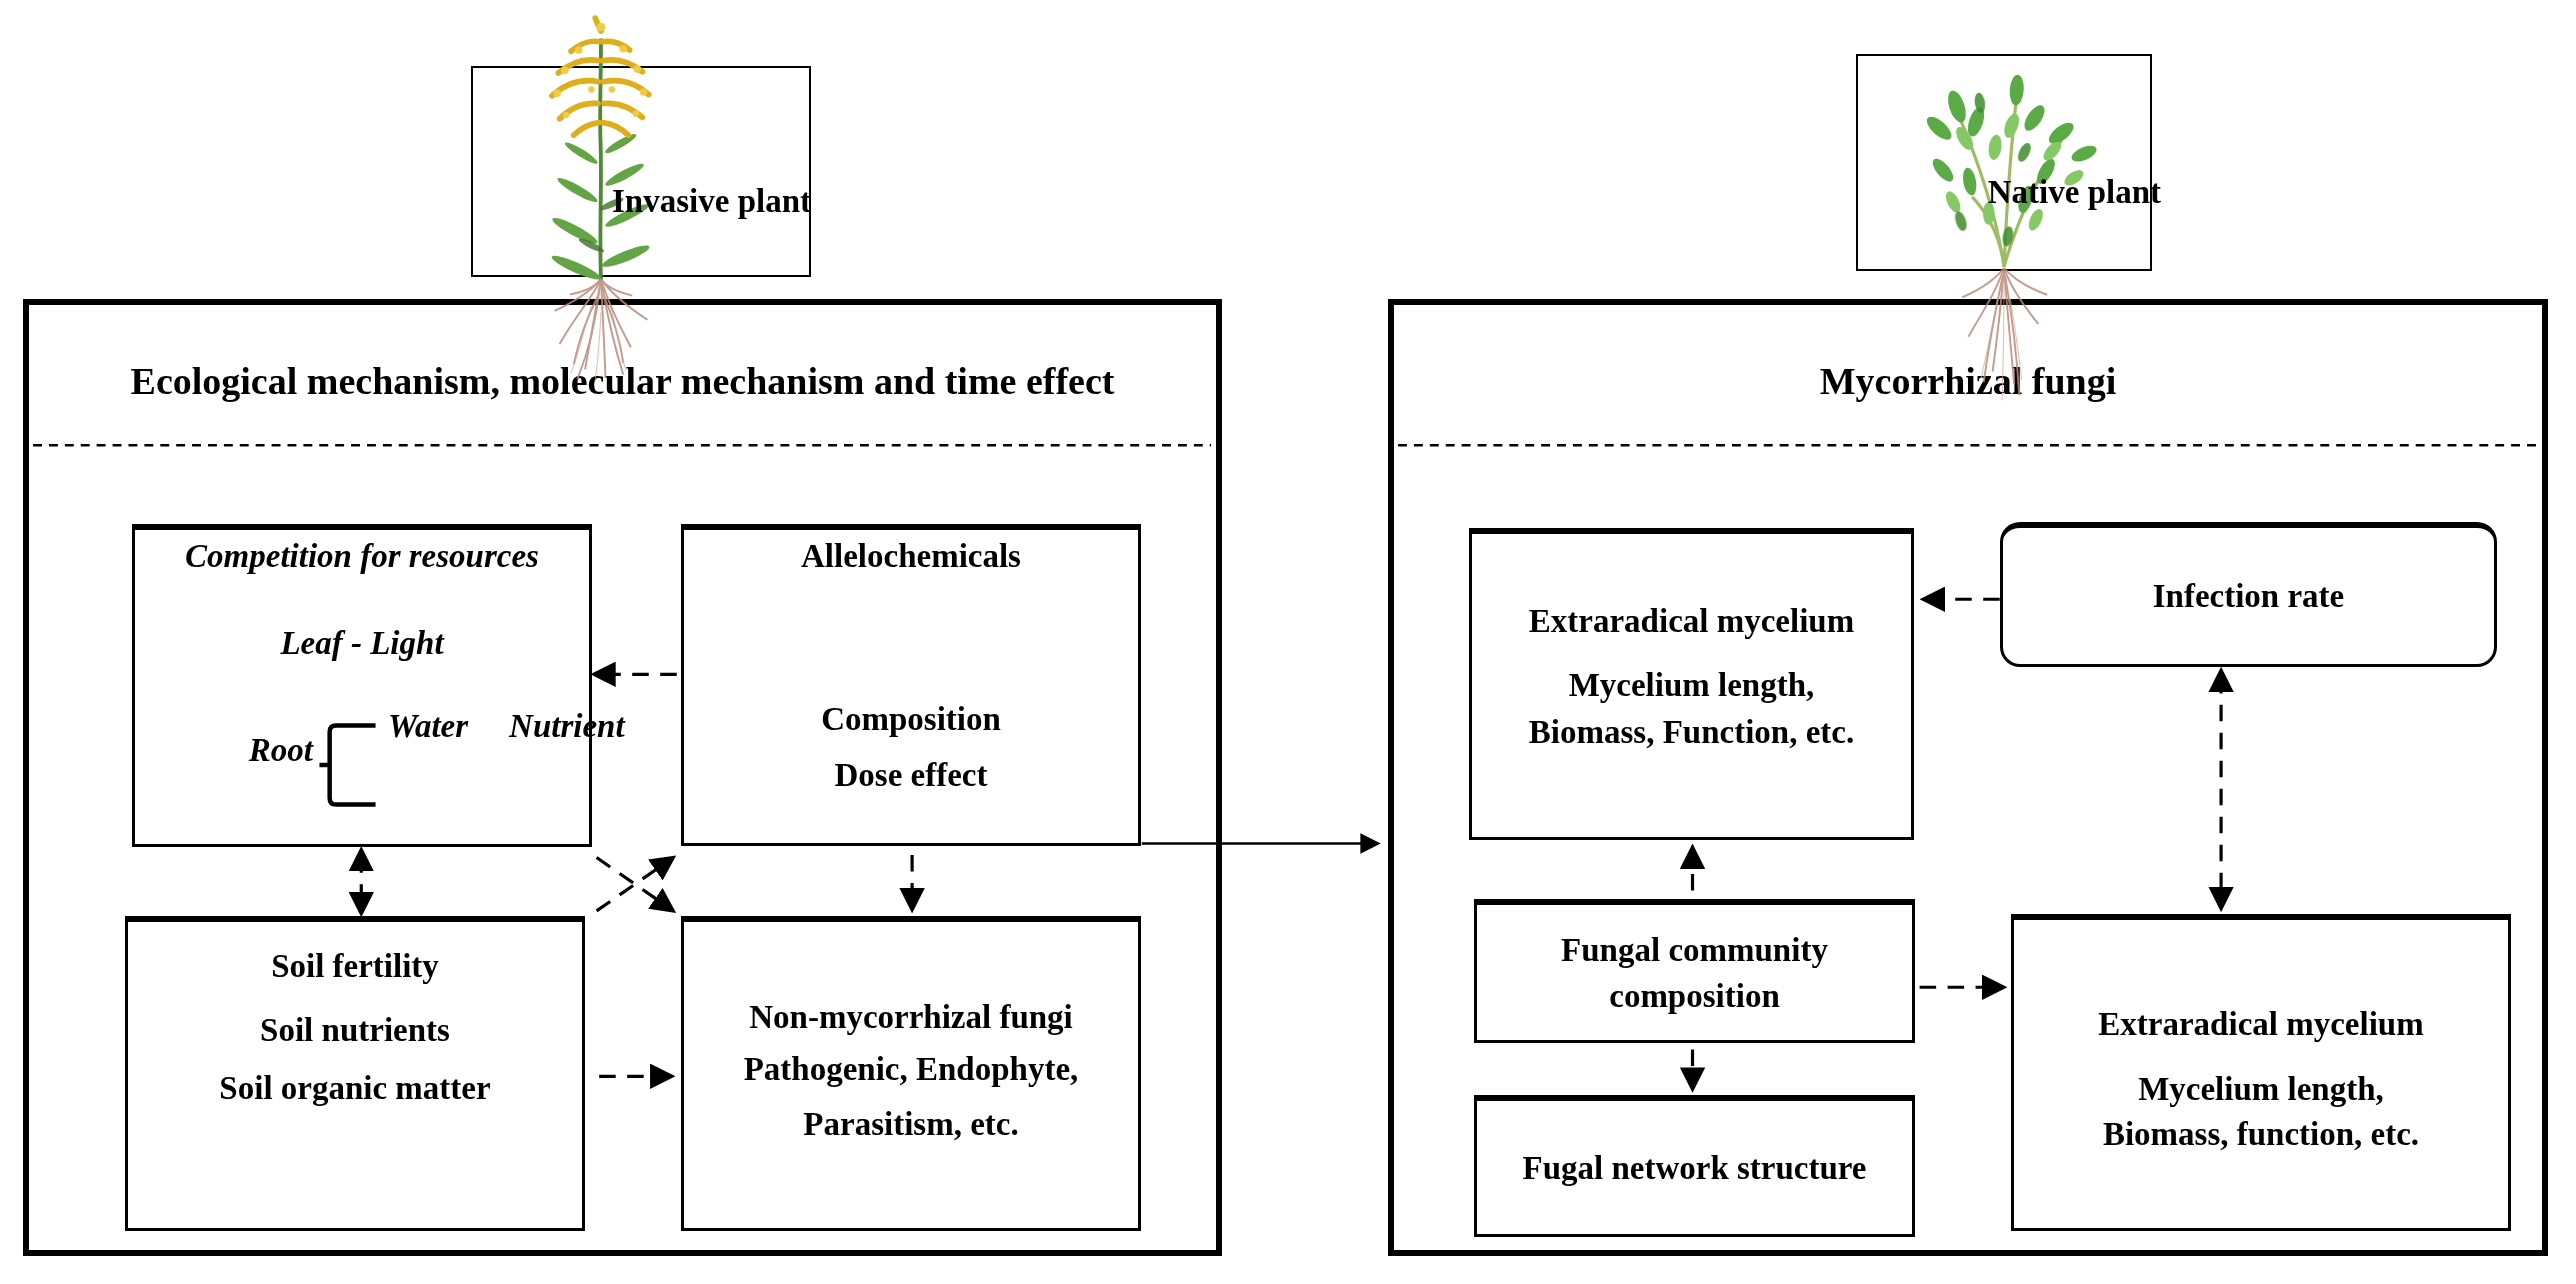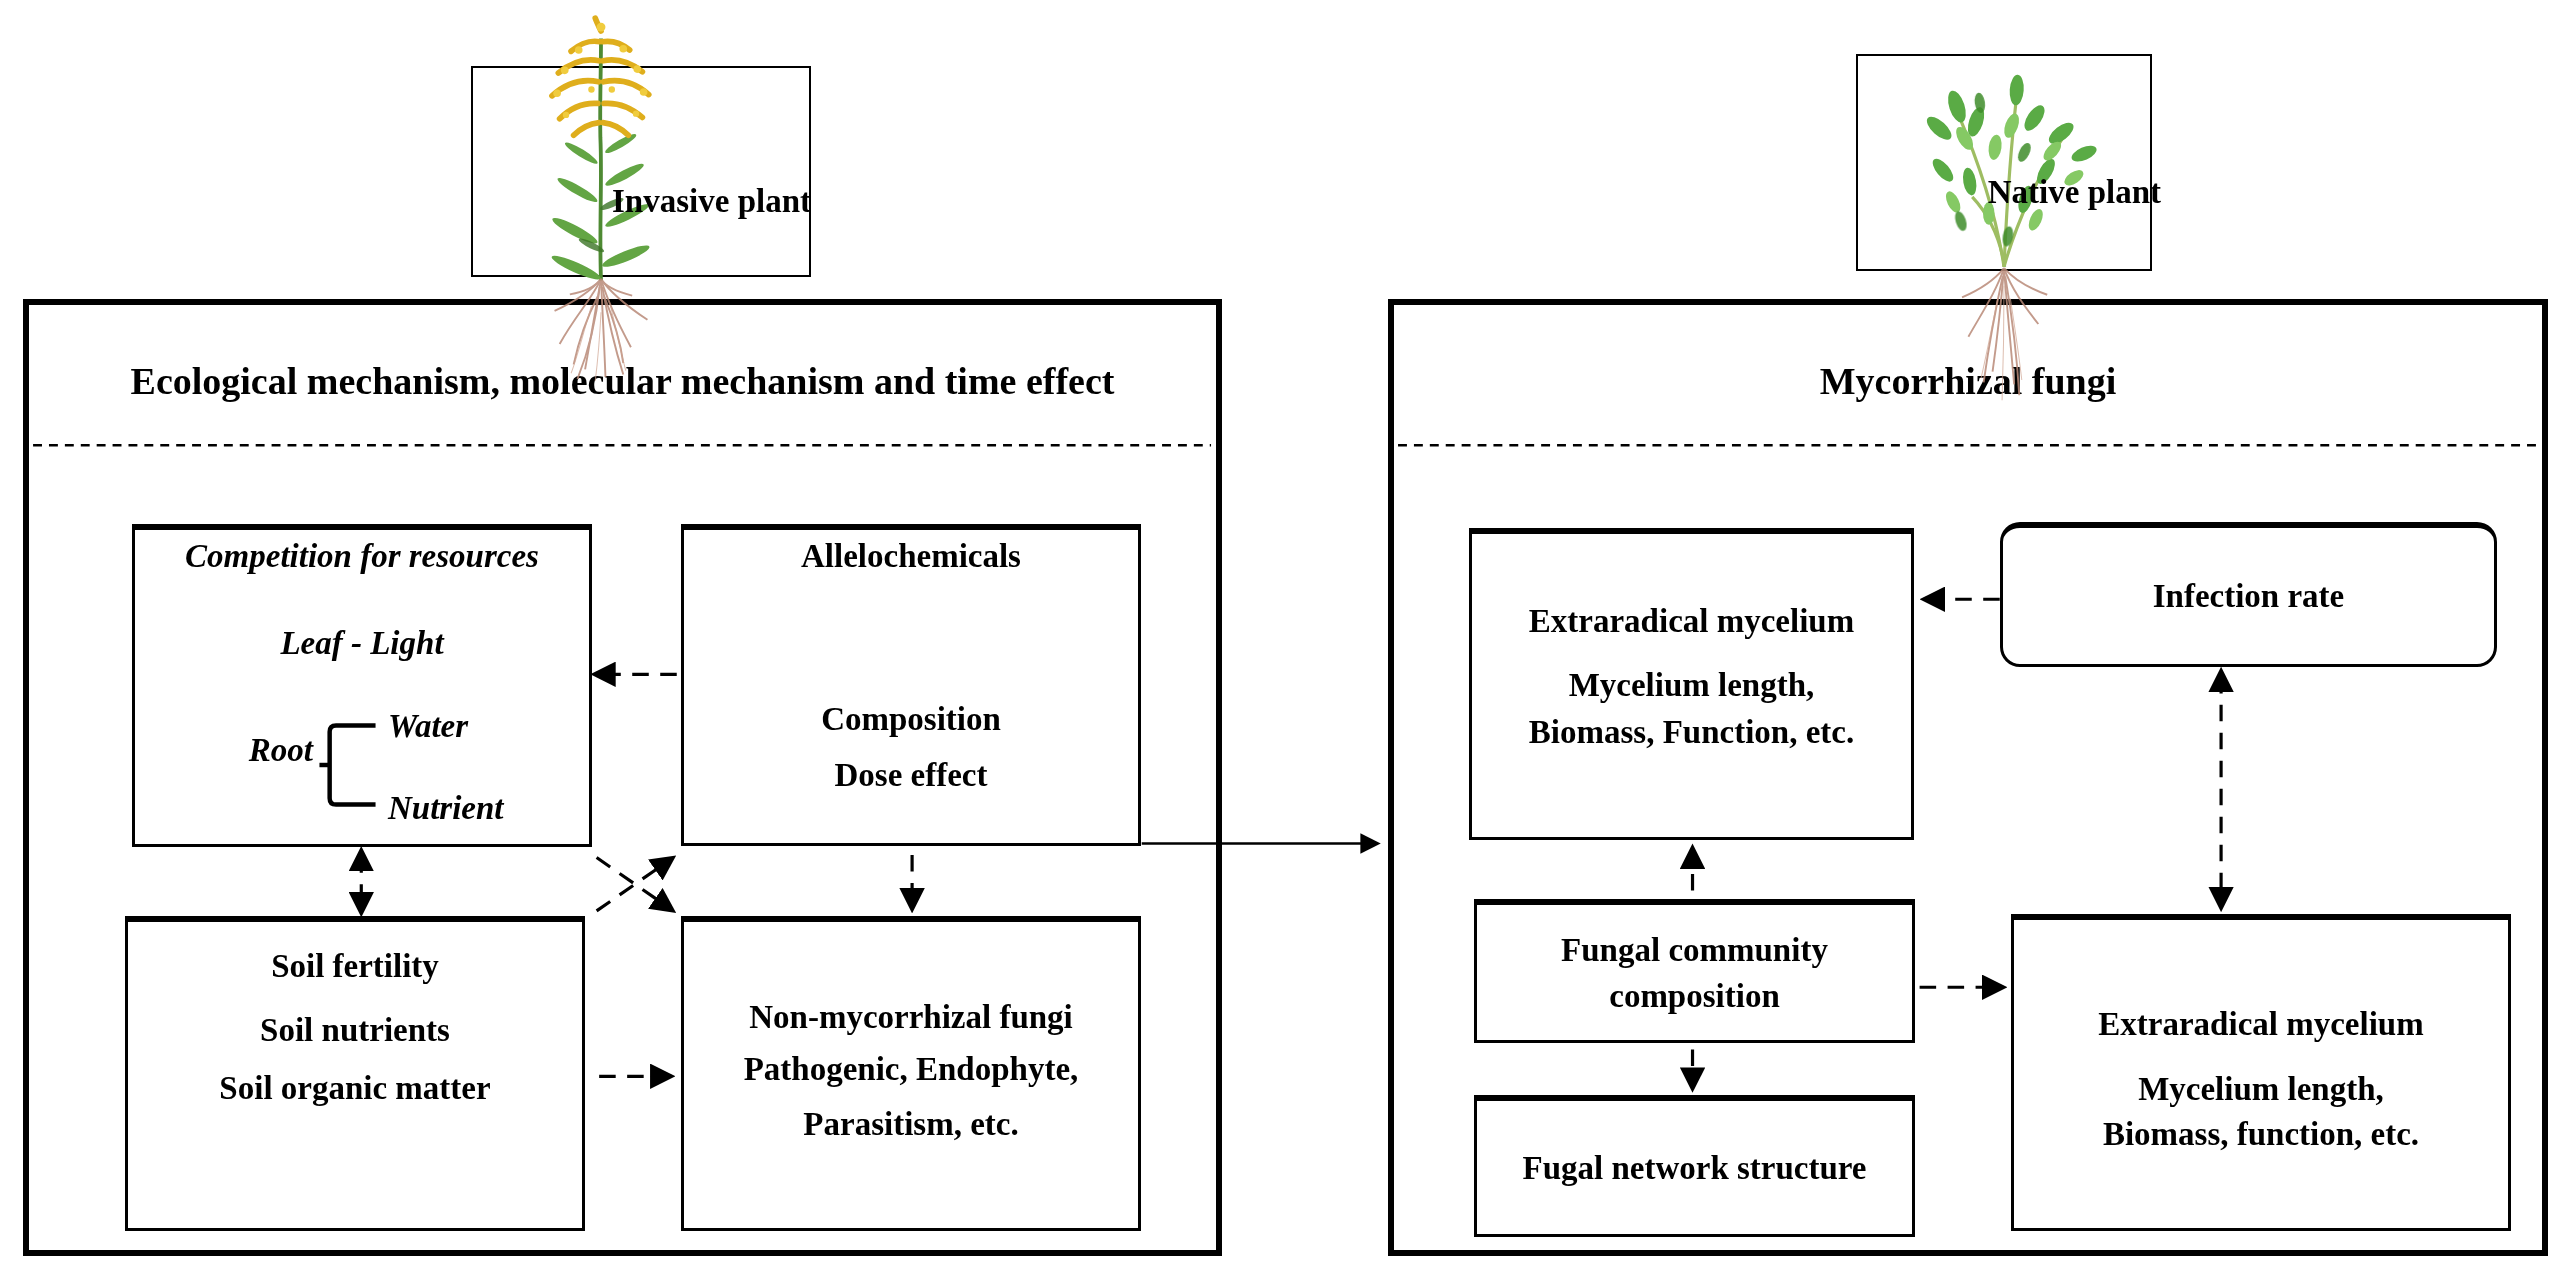--- a/index.html
+++ b/index.html
@@ -18,21 +18,21 @@
   .flexc .fline { font-size:33px; line-height:46px; text-align:center; }
   .plantbox { position:absolute; border:2.5px solid #000; background:transparent; z-index:2; }
   .plantlabel { position:absolute; left:0; right:0; top:116px; text-align:right;
     font-size:33px; line-height:41px; z-index:4; }
   .plantart { position:absolute; z-index:3; }
   .overlay { position:absolute; left:0; top:0; z-index:5; pointer-events:none; }
   .dash { stroke:#000; stroke-width:5; fill:none; stroke-dasharray:26 18; }
   .sep  { stroke:#000; stroke-width:4; fill:none; stroke-dasharray:14 11; }
   .solid{ stroke:#000; stroke-width:4; fill:none; }
   .rootlbl { position:absolute; font-size:33px; line-height:41px; text-align:right; }
-  .wncol { position:absolute; display:flex; flex-direction:column; gap:41px;
+  .wncol { position:absolute; display:flex; gap:41px;
     font-size:33px; line-height:41px; }
 </style>
 </head>
 <body>
 
 <div class="stage">
 
   <div class="plantbox" style="left:471px; top:66px; width:340px; height:211px;"></div>
 
   <svg class="plantart" style="left:496px; top:12.7px;" width="210" height="382" viewBox="0 0 330 600">

